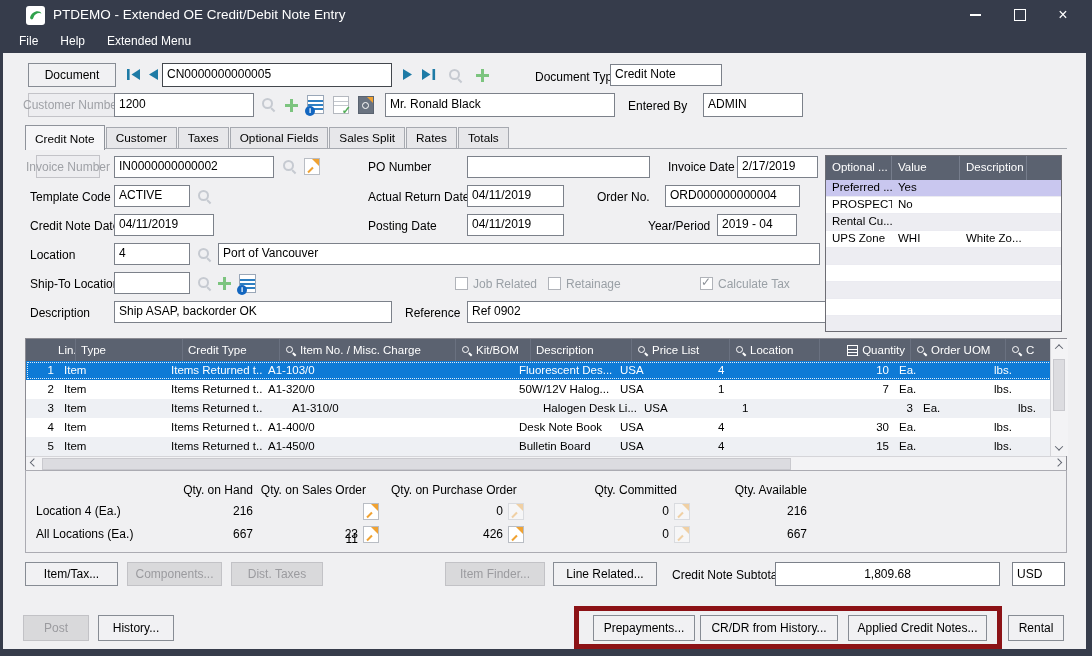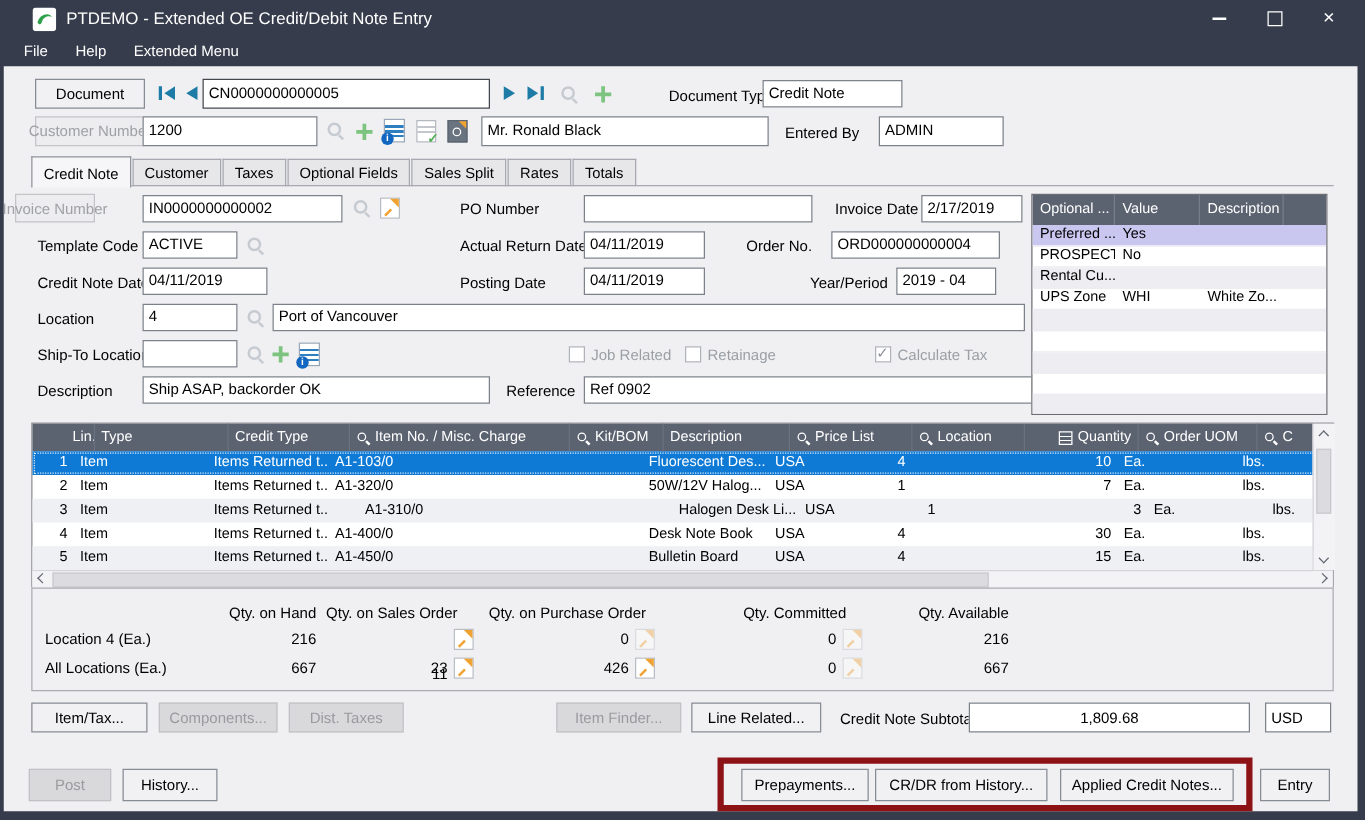--- a/index.html
+++ b/index.html
@@ -161,21 +161,21 @@
       <div class="tab active">Credit Note</div>
       <div class="tab">Customer</div>
       <div class="tab">Taxes</div>
       <div class="tab">Optional Fields</div>
       <div class="tab">Sales Split</div>
       <div class="tab">Rates</div>
       <div class="tab">Totals</div>
     </div>
   <div class="tab-divider"></div>
 
-  <div class="lblbtn" style="left:12px;top:155px;width:64px;height:23px">Invoice Number</div>
+  <div class="lblbtn" style="left:36px;top:155px;width:64px;height:23px">Invoice Number</div>
   <div class="field" style="left:114px;top:156px;width:160px">IN0000000000002</div>
   <span class="ic i-mag" style="left:281px;top:158px"></span>
   <span class="ic i-note" style="left:304px;top:158px"></span>
   <div class="lbl" style="left:368px;top:160px">PO Number</div>
   <div class="field" style="left:467px;top:156px;width:183px"></div>
   <div class="lbl" style="left:668px;top:160px">Invoice Date</div>
   <div class="field" style="left:737px;top:156px;width:81px">2/17/2019</div>
 
   <div class="lbl" style="left:30px;top:190px">Template Code</div>
   <div class="field" style="left:114px;top:185px;width:76px">ACTIVE</div>
@@ -431,15 +431,15 @@
   <div class="btn" style="left:553px;top:562px;width:104px;height:24px">Line Related...</div>
   <div class="lbl" style="left:672px;top:568px">Credit Note Subtotal</div>
   <div class="field r" style="left:775px;top:562px;width:225px;height:24px;padding-top:4px">1,809.68</div>
   <div class="field" style="left:1012px;top:562px;width:53px;height:24px;padding-top:4px">USD</div>
 
   <div class="btn dis" style="left:23px;top:615px;width:66px;height:26px">Post</div>
   <div class="btn" style="left:98px;top:615px;width:76px;height:26px">History...</div>
   <div class="btn" style="left:593px;top:615px;width:102px;height:26px">Prepayments...</div>
   <div class="btn" style="left:700px;top:615px;width:138px;height:26px">CR/DR from History...</div>
   <div class="btn" style="left:848px;top:615px;width:139px;height:26px">Applied Credit Notes...</div>
-  <div class="btn" style="left:1008px;top:615px;width:56px;height:26px">Entry</div>
+  <div class="btn" style="left:1008px;top:615px;width:56px;height:26px">Rental</div>
   <div class="annot"></div>
 </div>
 
 </body></html>

